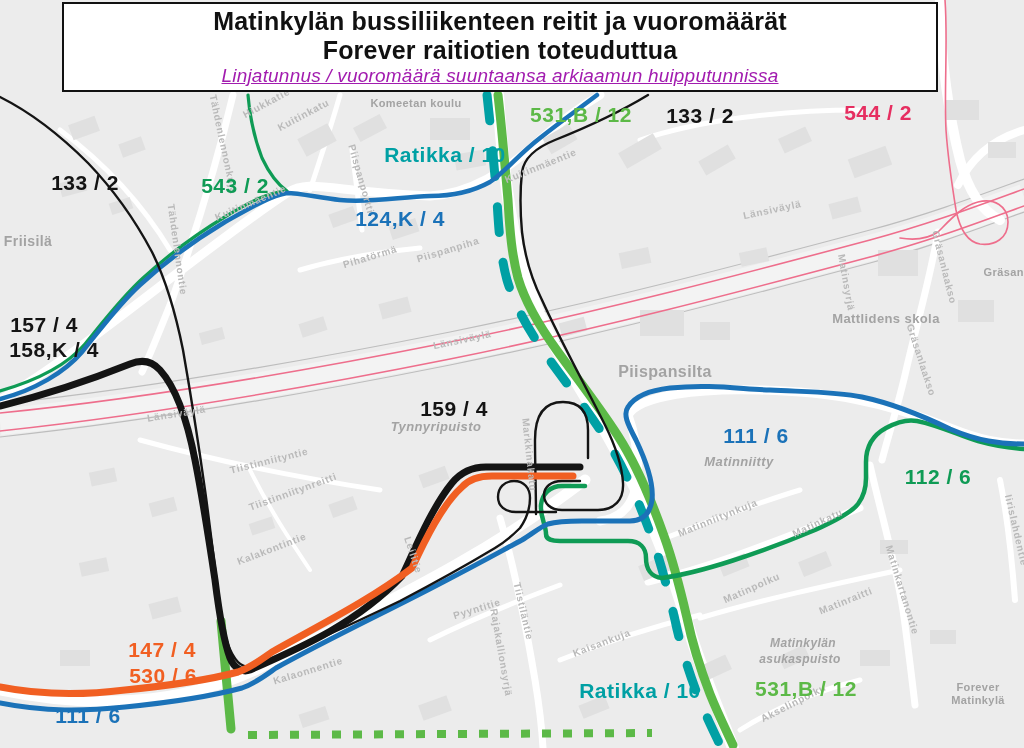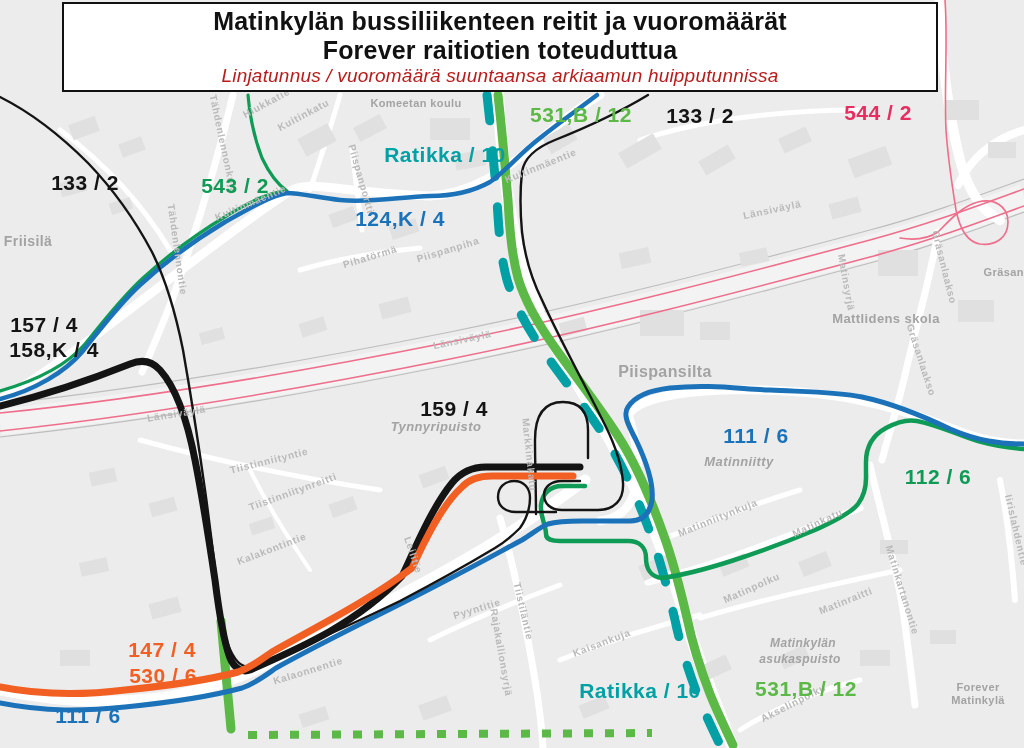--- a/index.html
+++ b/index.html
@@ -4,21 +4,21 @@
 <style>
   html,body{margin:0;padding:0;background:#ffffff;}
   .stage{position:relative;width:1024px;height:748px;overflow:hidden;
          font-family:"Liberation Sans",sans-serif;background:#ececec;}
   svg{position:absolute;left:0;top:0;}
   .title-box{position:absolute;left:62px;top:2px;width:876px;height:90px;
              background:#ffffff;border:2.5px solid #111;box-sizing:border-box;
              display:flex;flex-direction:column;align-items:center;justify-content:center;
              gap:1px;z-index:5;}
   .title-line{font-size:25px;font-weight:800;color:#111;line-height:1.12;letter-spacing:.2px;}
-  .title-sub{font-size:19px;font-style:italic;color:#b91c1c;font-weight:400;letter-spacing:.2px;}
+  .title-sub{font-size:19px;font-style:italic;color:#a21caf;font-weight:400;letter-spacing:.2px;text-decoration:underline;}
   .rl{font-weight:800;letter-spacing:.5px;}
   .sl{font-weight:700;letter-spacing:.8px;}
   .pl{font-weight:600;letter-spacing:.4px;}
 </style>
 </head>
 <body>
 
 <div class="stage">
 
 <svg id="map" width="1024" height="748" viewBox="0 0 1024 748">

